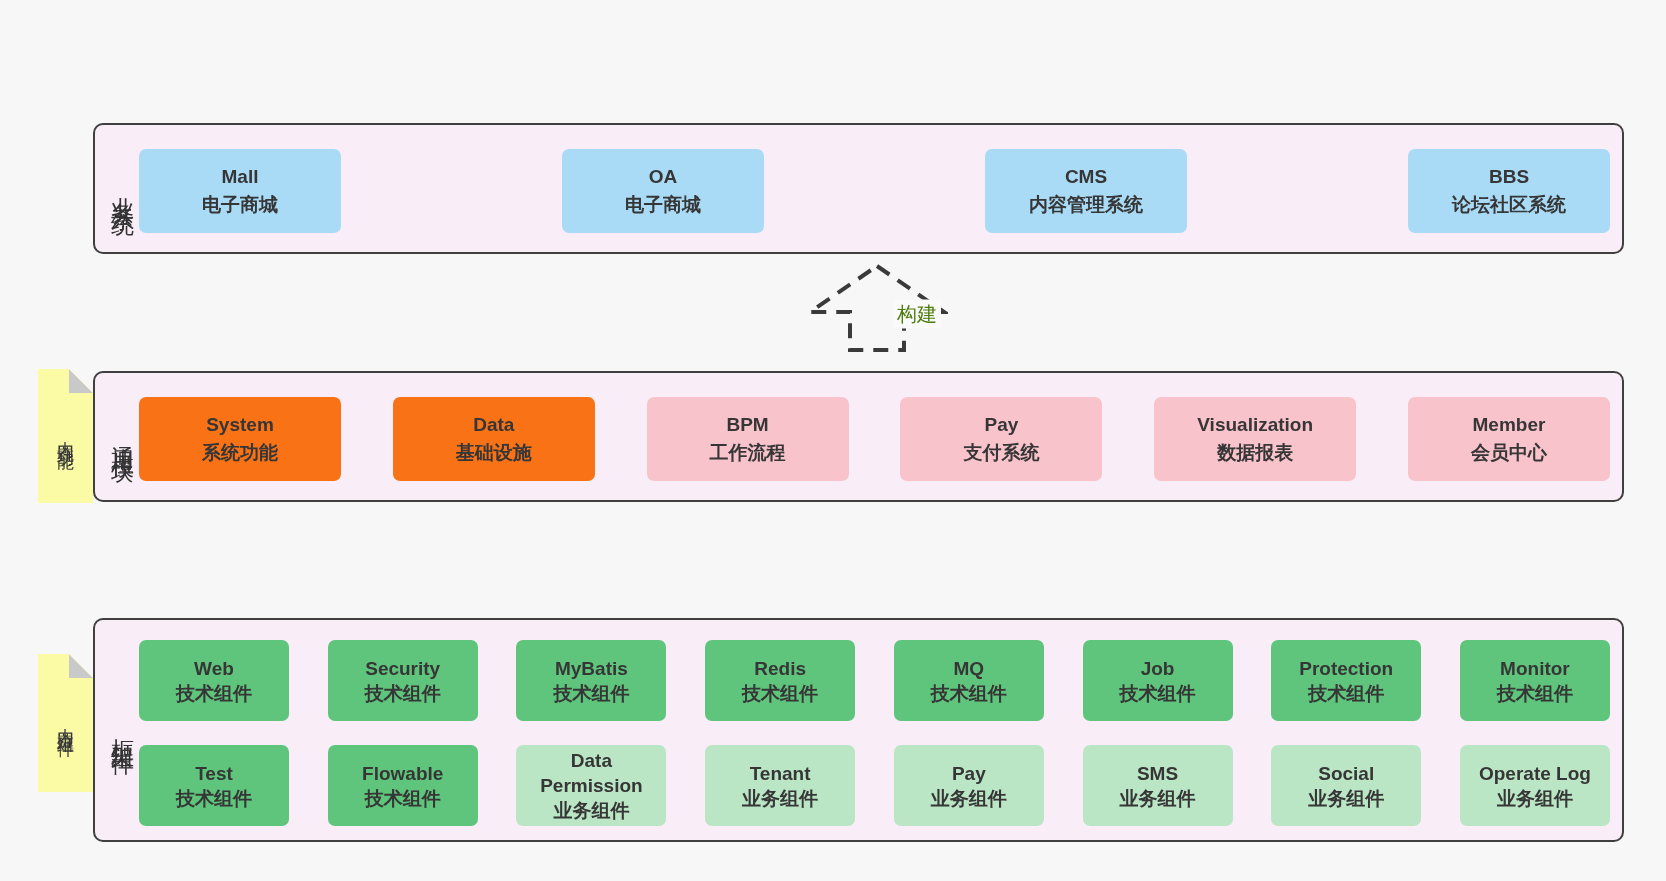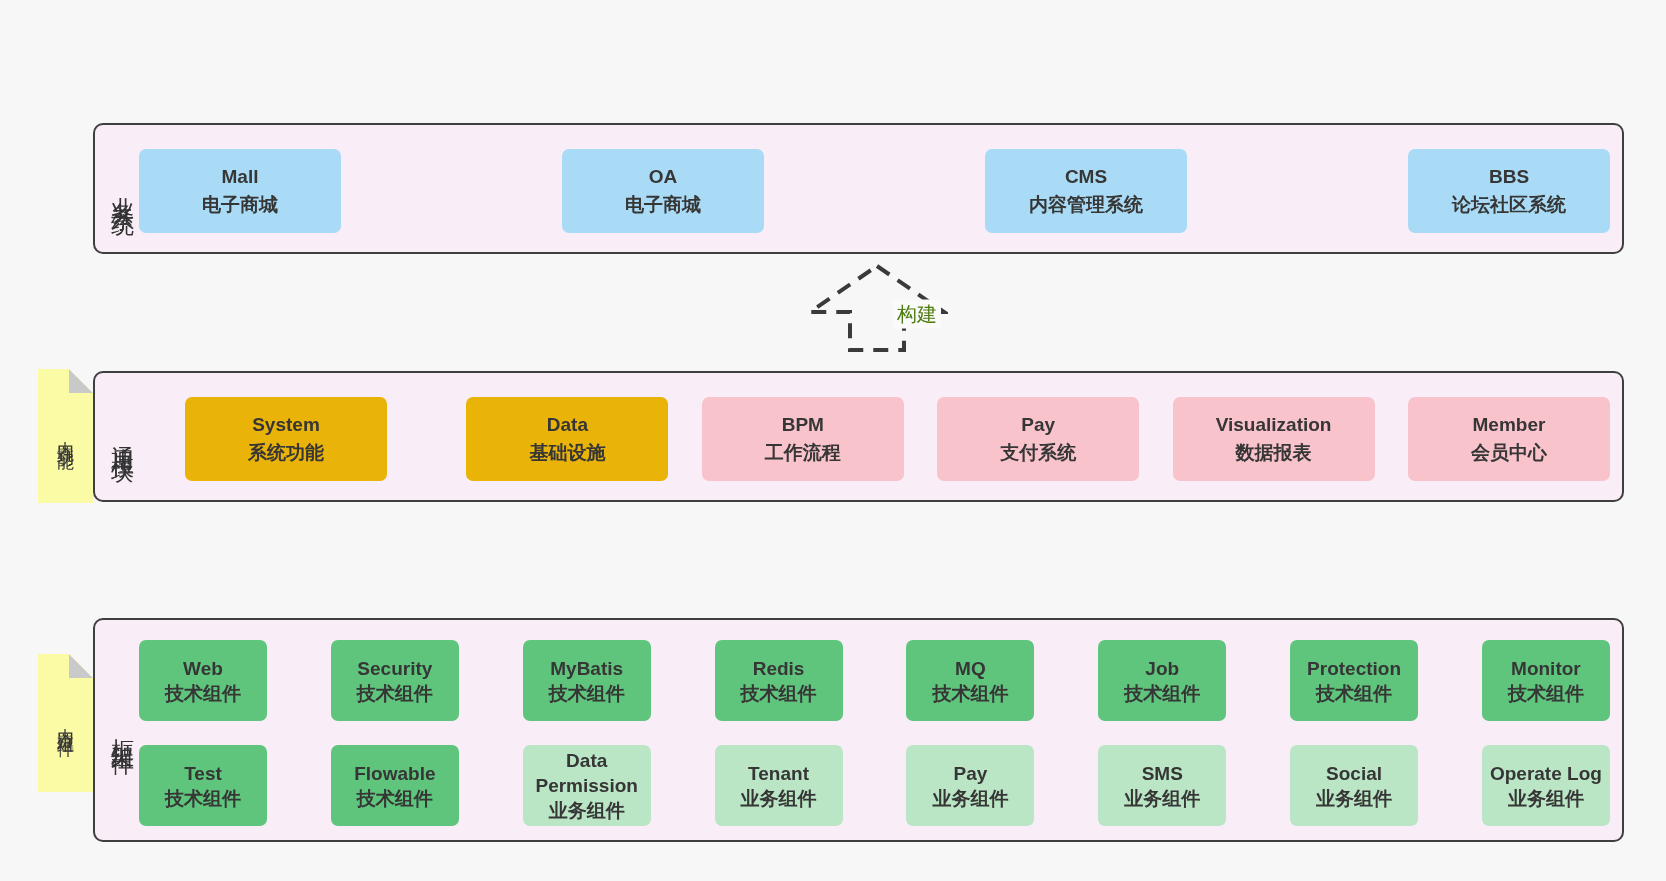--- a/index.html
+++ b/index.html
@@ -12,24 +12,24 @@
   .band-label{position:absolute;left:13px;top:50%;transform:translateY(-50%);
               writing-mode:vertical-rl;text-orientation:upright;
               font-size:23px;letter-spacing:5px;color:#333;white-space:nowrap;}
   .row{position:absolute;left:44px;right:12px;display:flex;justify-content:space-between;font-weight:bold;}
 
   
   .box{border-radius:7px;display:flex;flex-direction:column;justify-content:center;
        align-items:center;text-align:center;box-sizing:border-box;padding:2px 6px;}
   .box .nm,.box .sub{font-size:19px;line-height:28px;color:#363636;}
   .b12 .box{width:202px;height:84px;}
-  .b3 .box{width:128px;height:81px;justify-content:center;}
+  .b3 .box{width:150px;height:81px;justify-content:center;}
   .b3 .box .nm,.b3 .box .sub{line-height:25px;}
   .blue{background:#a9dbf6;}
-  .red{background:#eab308;margin-left:46px;}
+  .red{background:#f97316;}
   .pink{background:#f9c3cc;text-align:right;}
   .gdark{background:#5fc57c;}
   .glight{background:#bae6c5;}
 
   
   .arrow{position:absolute;width:142px;height:92px;}
   .arrow svg{position:absolute;left:0;top:0;}
   .arrow-label{position:absolute;left:50%;top:56%;transform:translate(-50%,-50%);
                background:#fafafa;padding:1px 4px;font-size:20px;color:#4d7c0f;white-space:nowrap;margin-left:40px;}
 

